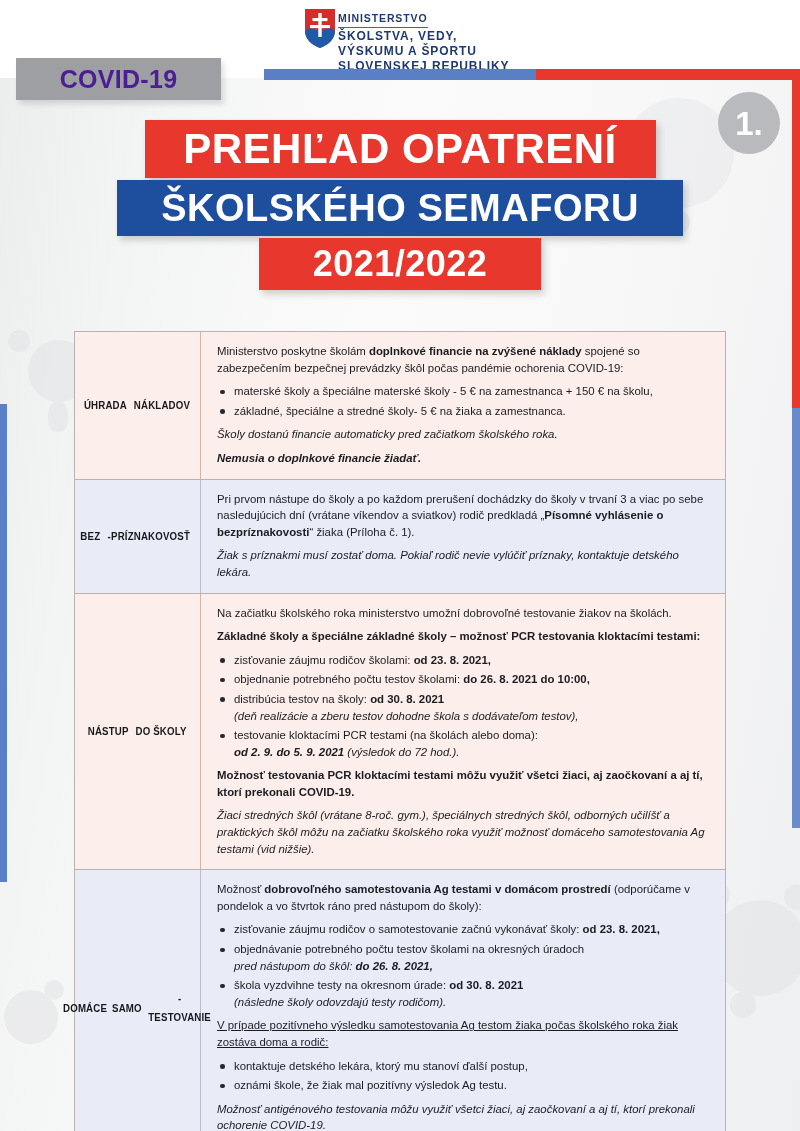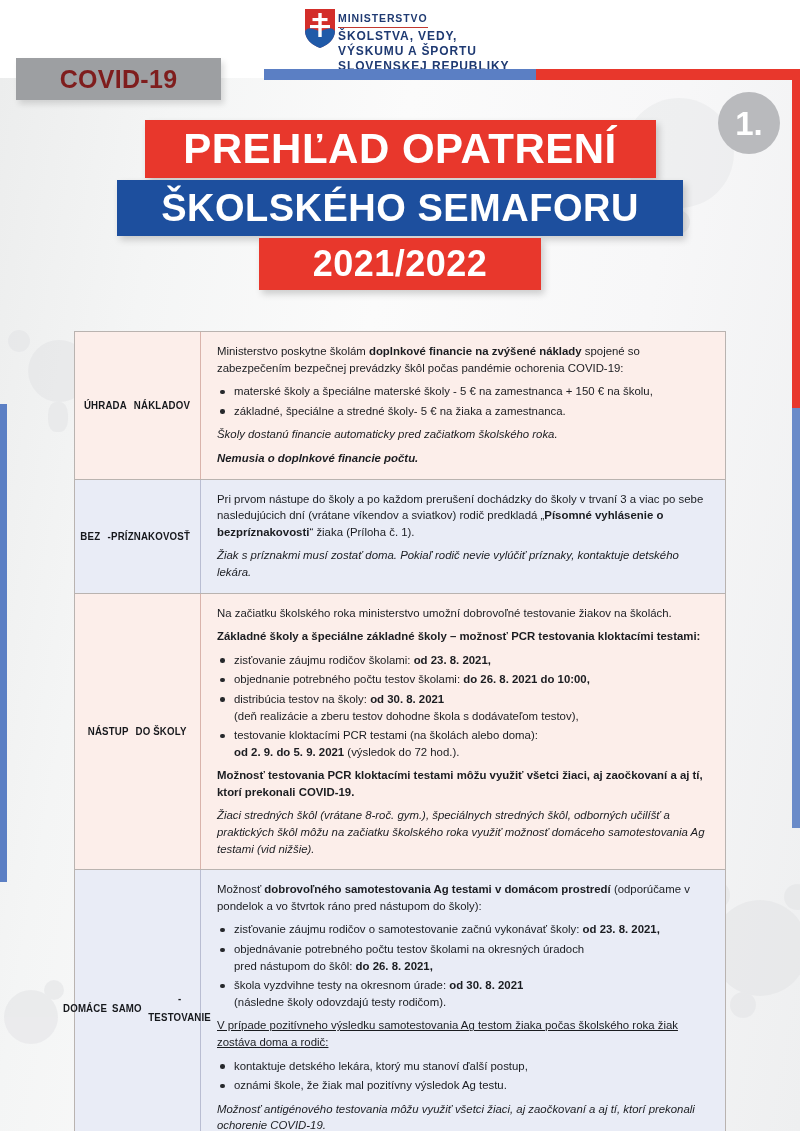--- a/index.html
+++ b/index.html
@@ -67,21 +67,21 @@
     position: absolute; left: 536px; top: 69px; width: 264px; height: 11px;
     background: #e8372c;
   }
   .covid-badge {
     position: absolute; left: 16px; top: 58px; width: 205px; height: 42px;
     background: #9d9fa2;
     display: flex; align-items: center; justify-content: center;
     box-shadow: 3px 4px 6px rgba(0,0,0,.13);
   }
   .covid-badge span {
-    color: #7f1d1d; font-size: 25px; font-weight: 700; letter-spacing: .3px;
+    color: #4c1d95; font-size: 25px; font-weight: 700; letter-spacing: .3px;
   }
   .page-circle {
     position: absolute; right: 20px; top: 92px; width: 62px; height: 62px;
     border-radius: 50%; background: #b9babd;
     display: flex; align-items: center; justify-content: center;
     z-index: 4;
   }
   .page-circle span {
     color: #ffffff; font-size: 33px; font-weight: 700; line-height: 1;
   }
@@ -143,21 +143,21 @@
   ul.bl:last-child { margin-bottom: 0; }
   ul.bl li {
     position: relative; padding-left: 17px; margin-bottom: 3px;
     line-height: 16.6px;
   }
   ul.bl li:last-child { margin-bottom: 0; }
   ul.bl li::before {
     content: ""; position: absolute; left: 3px; top: 6.5px;
     width: 4.5px; height: 4.5px; border-radius: 50%; background: #26282c;
   }
-  ul.bl li .sub { display: block; padding-left: 0; }
+  ul.bl li .sub { display: block; padding-left: 0; font-style: italic; }
 </style>
 </head>
 <body>
 
 <div class="page">
 
   <div class="bg-sheet"></div>
 
   <div class="virus-wrap" style="left:8px;top:330px;">
     <div class="blob" style="left:20px;top:10px;width:62px;height:62px;"></div>
@@ -229,21 +229,21 @@
         <span class="lline">ÚHRADA</span>
         <span class="lline">NÁKLADOV</span>
       </div>
       <div class="content">
         <p><span>Ministerstvo poskytne školám </span><span class="b">doplnkové financie na zvýšené náklady</span><span> spojené so zabezpečením bezpečnej prevádzky škôl počas pandémie ochorenia COVID-19:</span></p>
         <ul class="bl">
           <li><span>materské školy a špeciálne materské školy - 5 € na zamestnanca + 150 € na školu,</span></li>
           <li><span>základné, špeciálne a stredné školy- 5 € na žiaka a zamestnanca.</span></li>
         </ul>
         <p class="i">Školy dostanú financie automaticky pred začiatkom školského roka.</p>
-        <p class="ib">Nemusia o doplnkové financie počtu.</p>
+        <p class="ib">Nemusia o doplnkové financie žiadať.</p>
       </div>
     </div>
 
     <div class="row blue">
       <div class="label">
         <span class="lline">BEZ</span>
         <span class="lline">-PRÍZNAKOVOSŤ</span>
       </div>
       <div class="content">
         <p><span>Pri prvom nástupe do školy a po každom prerušení dochádzky do školy v trvaní 3 a viac po sebe nasledujúcich dní (vrátane víkendov a sviatkov) rodič predkladá „</span><span class="b">Písomné vyhlásenie o bezpríznakovosti</span><span>“ žiaka (Príloha č. 1).</span></p>

